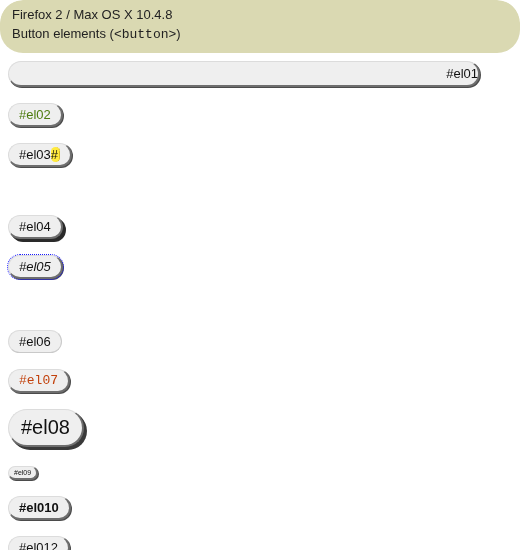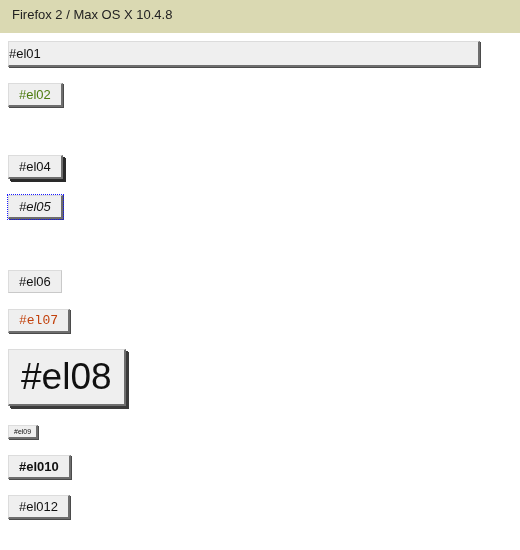--- a/index.html
+++ b/index.html
@@ -1,15 +1,15 @@
 <!DOCTYPE html>
 <html><head>
 <meta charset="utf-8">
 <style>
-  * { box-sizing: border-box; }
+  * { box-sizing: border-box; border-radius: 23px; }
   body {
     margin: 0;
     padding: 0;
     font-family: "Lucida Grande", "Helvetica Neue", Arial, sans-serif;
     font-size: 13px;
     background: #fff;
     width: 520px;
   }
   .header {
     background: #dad9b2;
@@ -34,60 +34,66 @@
     border-left: 1px solid #dcdcdc;
     border-right: 2px solid #6e6e6e;
     border-bottom: 2px solid #6e6e6e;
     box-shadow: 1px 1px 0 #4b4b4b;
     font-family: "Lucida Grande", Arial, sans-serif;
     font-size: 13px;
     padding: 3px 10px;
     cursor: default;
   }
   
-  .btn-wide { display:block; width: 472px; padding: 4px 0; text-align:left; }
+  .btn-wide { display:block; width: 472px; padding: 4px 0; text-align:right; }
   
   .btn-link { color: #4d7c0f; }
   
   .btn-hl { }
   .hl-end { background: #ffea3e; border-right: 1px dotted #b08a00; padding-right:1px;}
   
   .btn-heavy { box-shadow: 2px 2px 0 #2a2a2a, 3px 3px 0 #2a2a2a; margin-top: 32px; }
   
   .btn-focus { outline: 1px dotted #1a1aff; outline-offset: 0; font-style: italic; }
   
   .btn-flat { border-right:1px solid #c9c9c9; border-bottom:1px solid #c9c9c9; box-shadow:none;margin-top:35px; }
   
   .btn-grey { color:#c2410c; font-family: "Courier New", monospace; }
   
-  .btn-big { font-size: 37px; padding: 6px 12px; font-weight:500; box-shadow: 2px 2px 0 #3a3a3a, 3px 3px 0 #3a3a3a; }
+  .btn-big { font-size: 20px; padding: 6px 12px; font-weight:500; box-shadow: 2px 2px 0 #3a3a3a, 3px 3px 0 #3a3a3a; }
   
   .btn-tiny { font-size: 7px; padding: 2px 5px; }
   
   .btn-bold { font-weight: 700; }
   
   .btn-pad { padding: 14px 18px; }
 </style>
 </head>
 <body>
 
 <div class="header">
   <div class="line1">Firefox 2 / Max OS X 10.4.8</div>
+  <div class="line2">
+    <span>Button elements (</span><code>&lt;button&gt;</code><span>)</span>
+  </div>
 </div>
 
 <div class="content">
 
   <div class="row">
     <span class="btn btn-wide">#el01</span>
   </div>
 
   <div class="row">
     <span class="btn btn-link">#el02</span>
   </div>
 
+  <div class="row">
+    <span class="btn btn-hl"><span>#el03</span><span class="hl-end">#</span></span>
+  </div>
 
   <div class="row">
     <span class="btn btn-heavy">#el04</span>
   </div>
 
   <div class="row">
     <span class="btn btn-focus">#el05</span>
   </div>
 
   <div class="row">

